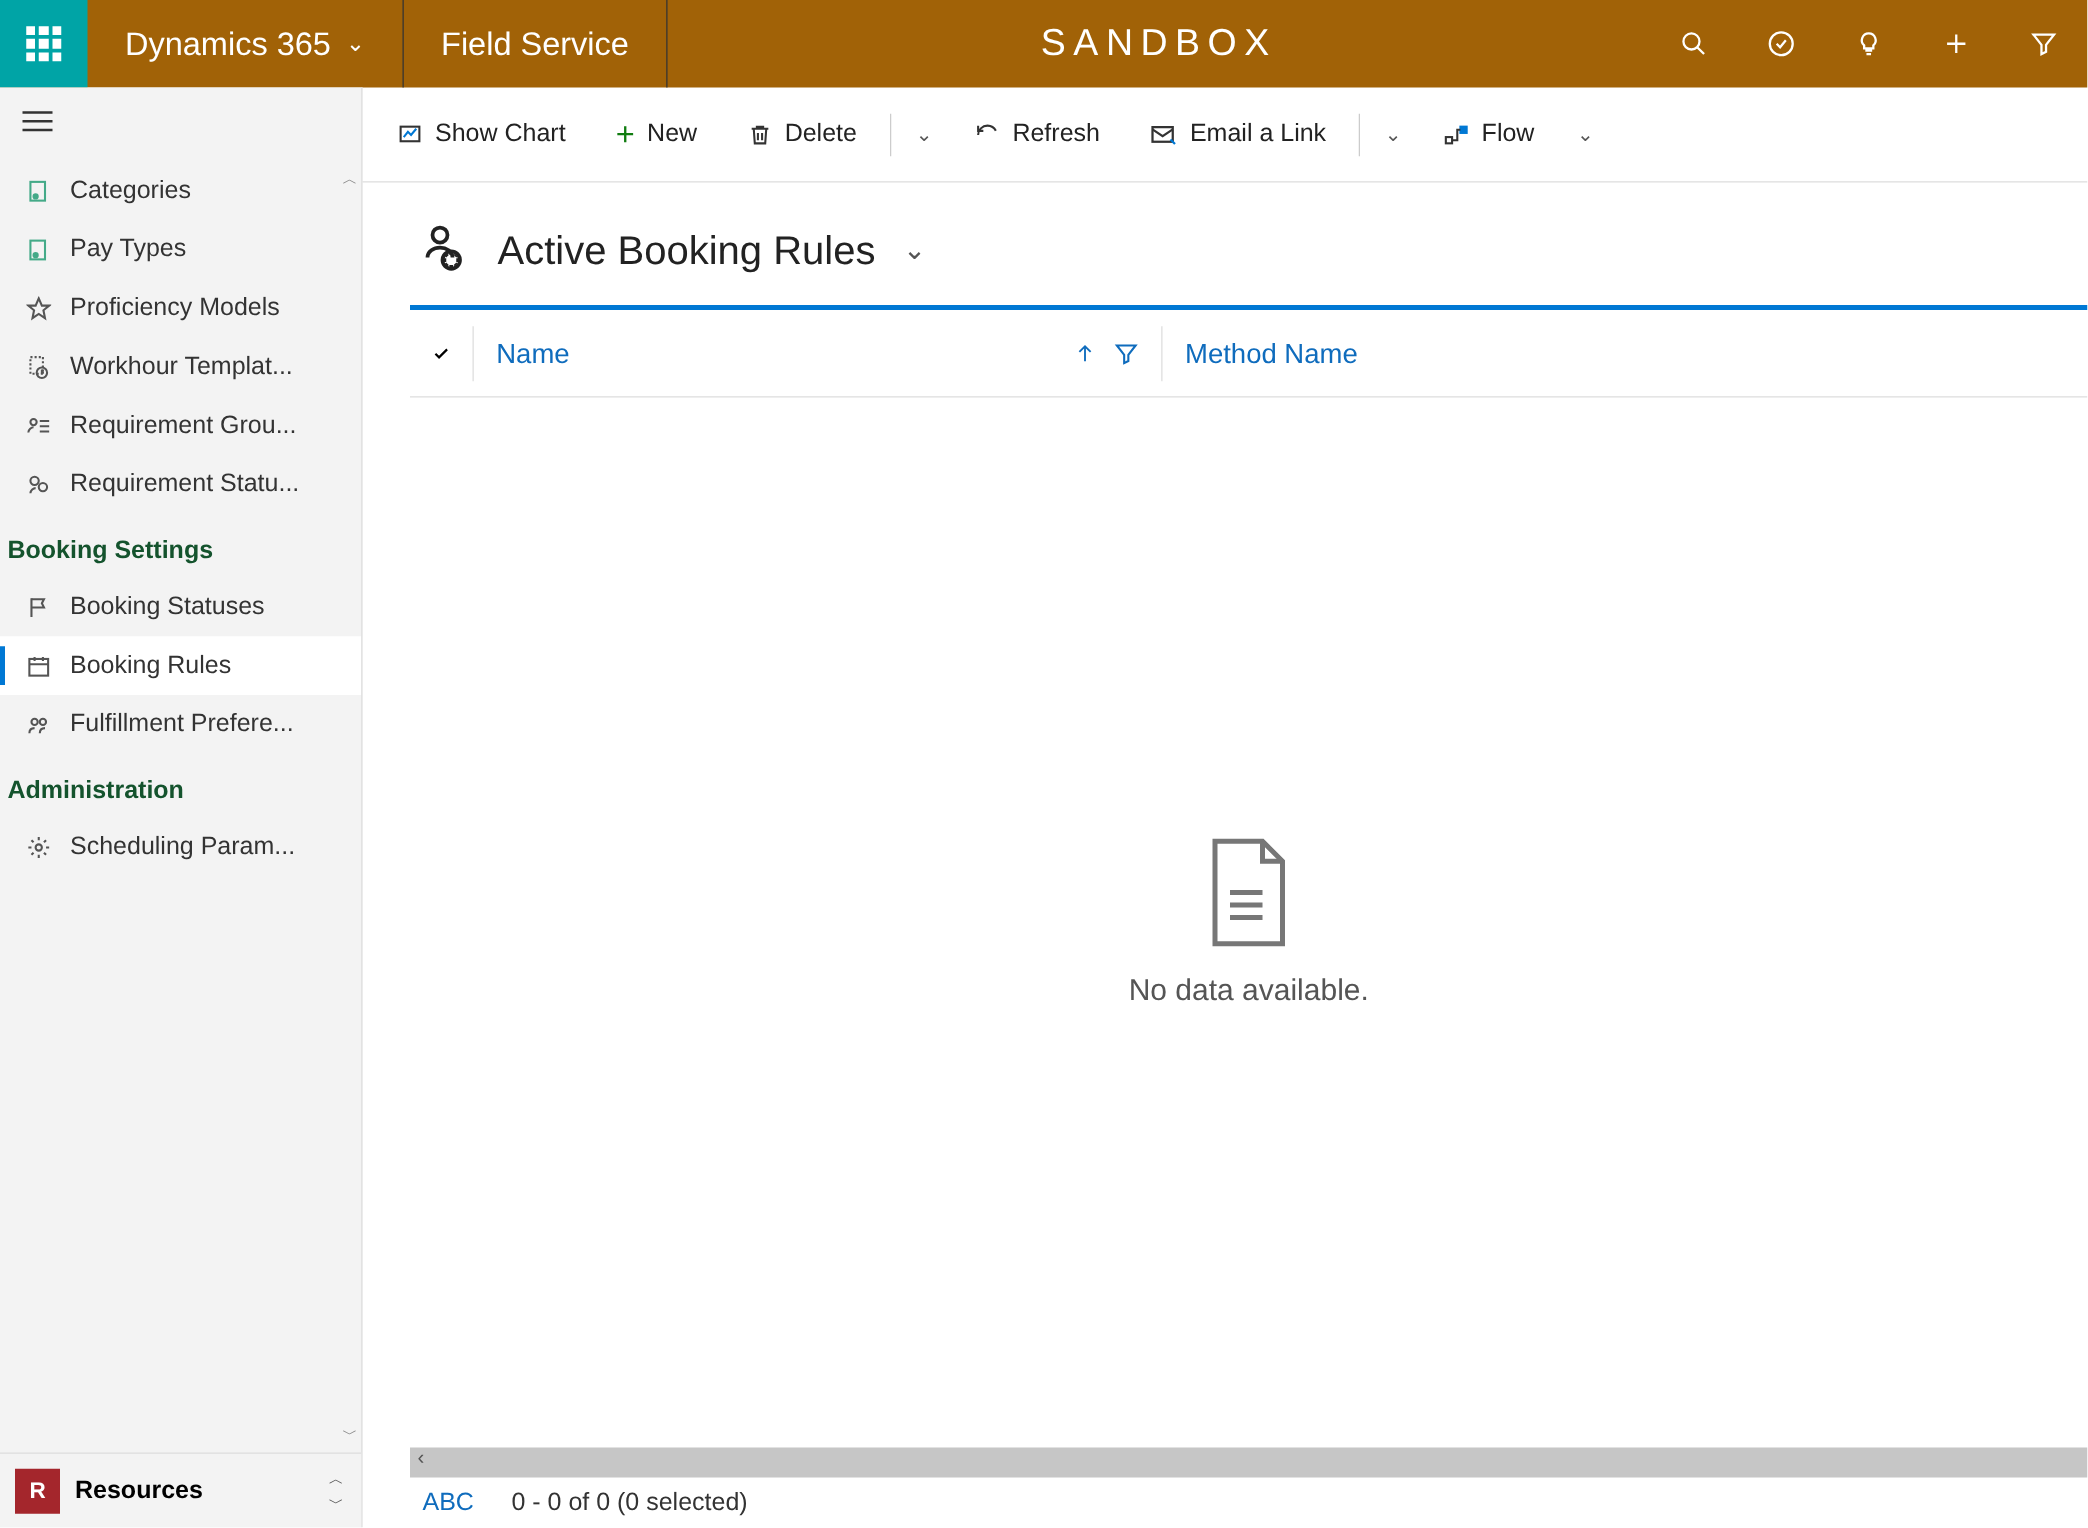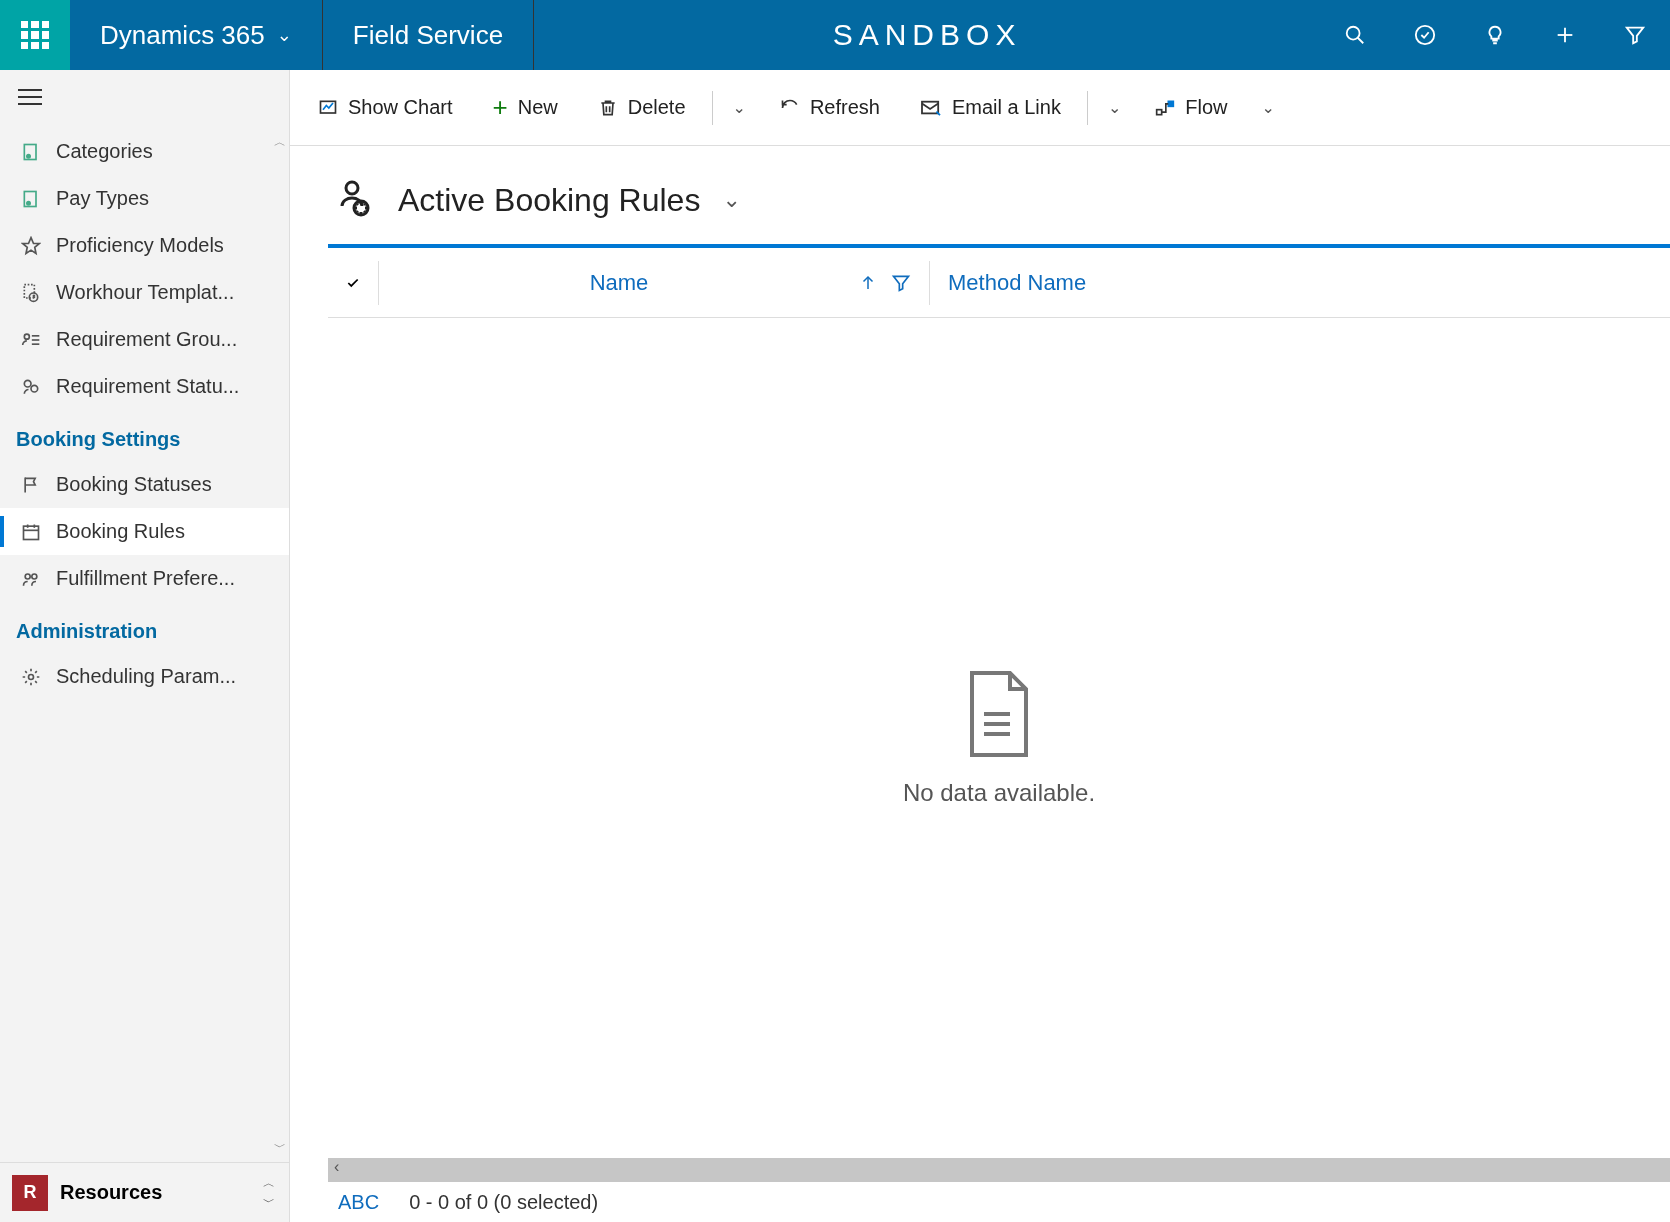--- a/index.html
+++ b/index.html
@@ -1,39 +1,39 @@
 <!DOCTYPE html>
 <html><head>
 <meta charset="utf-8">
 <style>
   * { box-sizing: border-box; margin: 0; padding: 0; }
   body { font-family: 'Segoe UI', Arial, sans-serif; background: #fff; overflow: hidden; width: 1670px; height: 1222px; }
 
   
-  .topbar { display: flex; align-items: stretch; background: #0369a1; color: #fff; height: 70px; }
+  .topbar { display: flex; align-items: stretch; background: #a16207; color: #fff; height: 70px; }
   .waffle { width: 70px; background: #00a4a6; display: flex; align-items: center; justify-content: center; cursor: pointer; }
   .waffle-grid { width: 28px; height: 28px; display: grid; grid-template-columns: repeat(3,1fr); grid-template-rows: repeat(3,1fr); gap: 3px; }
   .waffle-grid span { background: #fff; }
   .brand { display: flex; align-items: center; padding: 0 30px; font-size: 26px; border-right: 1px solid #333; cursor: pointer; gap: 12px; }
   .brand .chev { font-size: 18px; }
   .module { display: flex; align-items: center; padding: 0 30px; font-size: 26px; border-right: 1px solid #333; }
   .env { flex: 1; display: flex; align-items: center; justify-content: center; font-size: 30px; letter-spacing: 6px; font-weight: 300; }
   .topicons { display: flex; align-items: center; }
   .topicons .ti { width: 70px; display: flex; align-items: center; justify-content: center; cursor: pointer; font-size: 24px; }
 
   
   .layout { display: flex; height: calc(1222px - 70px); }
 
   
   .sidebar { width: 290px; background: #f3f3f3; border-right: 1px solid #ddd; display: flex; flex-direction: column; position: relative; }
   .hamburger { padding: 14px 18px; cursor: pointer; }
   .hamburger-lines { display: inline-block; width: 24px; }
   .hamburger-lines span { display: block; height: 2px; background: #333; margin: 5px 0; }
   .nav-scroll { flex: 1; overflow: hidden; position: relative; }
-  .nav-group-title { font-weight: 600; font-size: 20px; padding: 18px 16px 10px; color: #0369a1; }
+  .nav-group-title { font-weight: 600; font-size: 20px; padding: 18px 6px 10px; color: #14532d; }
   .nav-item { display: flex; align-items: center; gap: 14px; padding: 12px 20px; font-size: 20px; color: #333; cursor: pointer; white-space: nowrap; overflow: hidden; text-overflow: ellipsis; position: relative; }
   .nav-item.active { background: #fff; }
   .nav-item.active::before { content:''; position:absolute; left:0; top:8px; bottom:8px; width:4px; background:#0078d4; }
   .nav-icon { width: 22px; height: 22px; flex-shrink: 0; display:inline-flex; align-items:center; justify-content:center; color:#555; }
   .nav-label { overflow:hidden; text-overflow:ellipsis; }
 
   .scroll-arrows { position:absolute; right:2px; top:0; bottom:0; width:14px; display:flex; flex-direction:column; justify-content:space-between; padding:6px 0; }
   .scroll-arrows span { font-size:12px; color:#888; cursor:pointer; text-align:center; }
 
   .area-switcher { display:flex; align-items:center; height:60px; border-top:1px solid #ddd; background:#f3f3f3; }
@@ -53,21 +53,21 @@
   .view-header { display:flex; align-items:center; gap:22px; padding:30px 38px 20px; }
   .view-icon { width:48px; height:48px; display:inline-flex; }
   .view-title { font-size:32px; color:#222; }
   .view-chev { font-size:22px; color:#555; cursor:pointer; }
 
   .grid-wrap { margin:0 0 0 38px; flex:1; display:flex; flex-direction:column; border-top:4px solid #0078d4; }
   .grid-header { display:flex; align-items:center; height:70px; border-bottom:1px solid #ddd; }
   .ghcell { display:flex; align-items:center; padding:0 18px; color:#0f6cbd; font-size:22px; cursor:pointer; }
   .gh-check { width:50px; justify-content:center; color:#222; font-size:22px; cursor:pointer; }
   .gh-sep { width:1px; height:44px; background:#ddd; }
-  .gh-name { flex:0 0 480px;justify-content:center; }
+  .gh-name { flex:0 0 480px; }
   .gh-sort-filter { display:flex; align-items:center; gap:14px; padding-right:18px; color:#0f6cbd; }
   .gh-method { padding-left:18px; }
 
   .grid-body { flex:1; display:flex; flex-direction:column; align-items:center; justify-content:center; color:#666; }
   .empty-icon { margin-bottom:20px; }
   .empty-text { font-size:24px; color:#555; }
 
   .grid-footer-scroll { height:24px; background:#c6c6c6; margin-left:38px; position:relative; }
   .grid-footer-scroll::before { content:'‹'; position:absolute; left:6px; top:0; color:#555; font-size:16px; }
   .status-row { display:flex; align-items:center; height:40px; padding:0 20px 0 48px; gap:30px; font-size:20px; }

